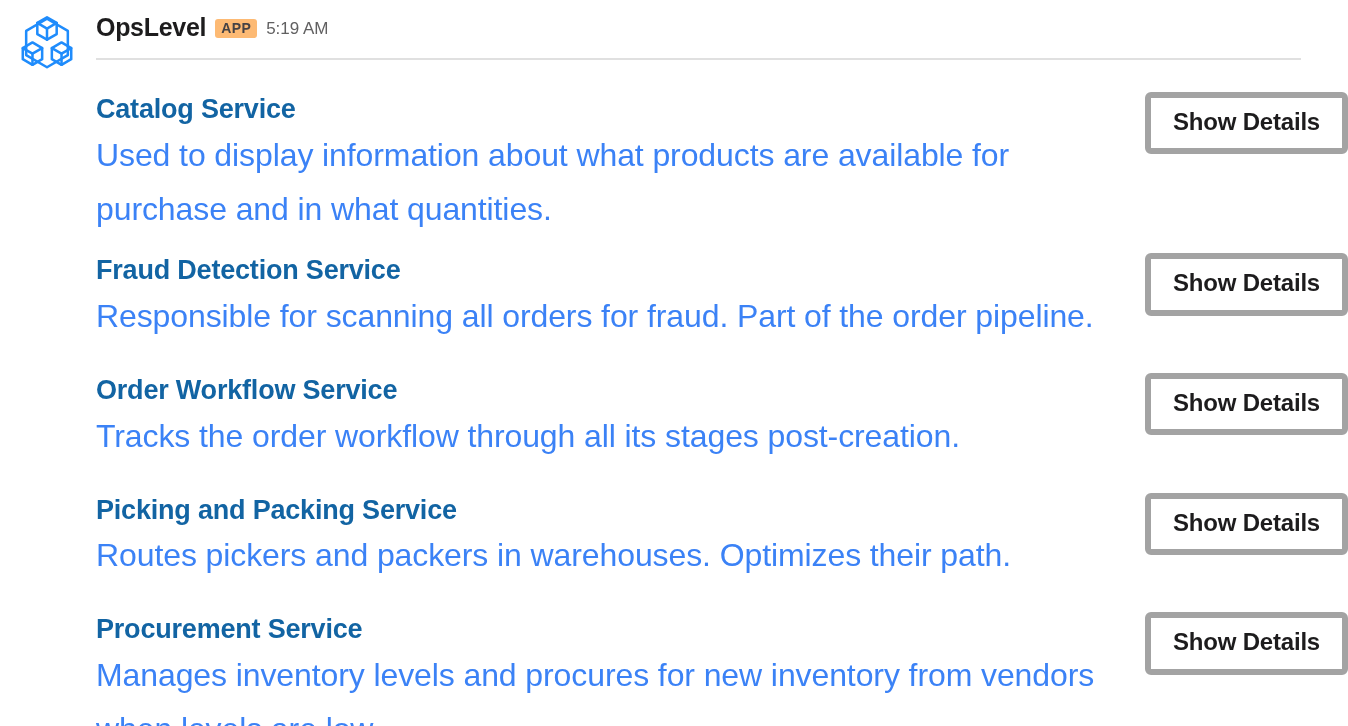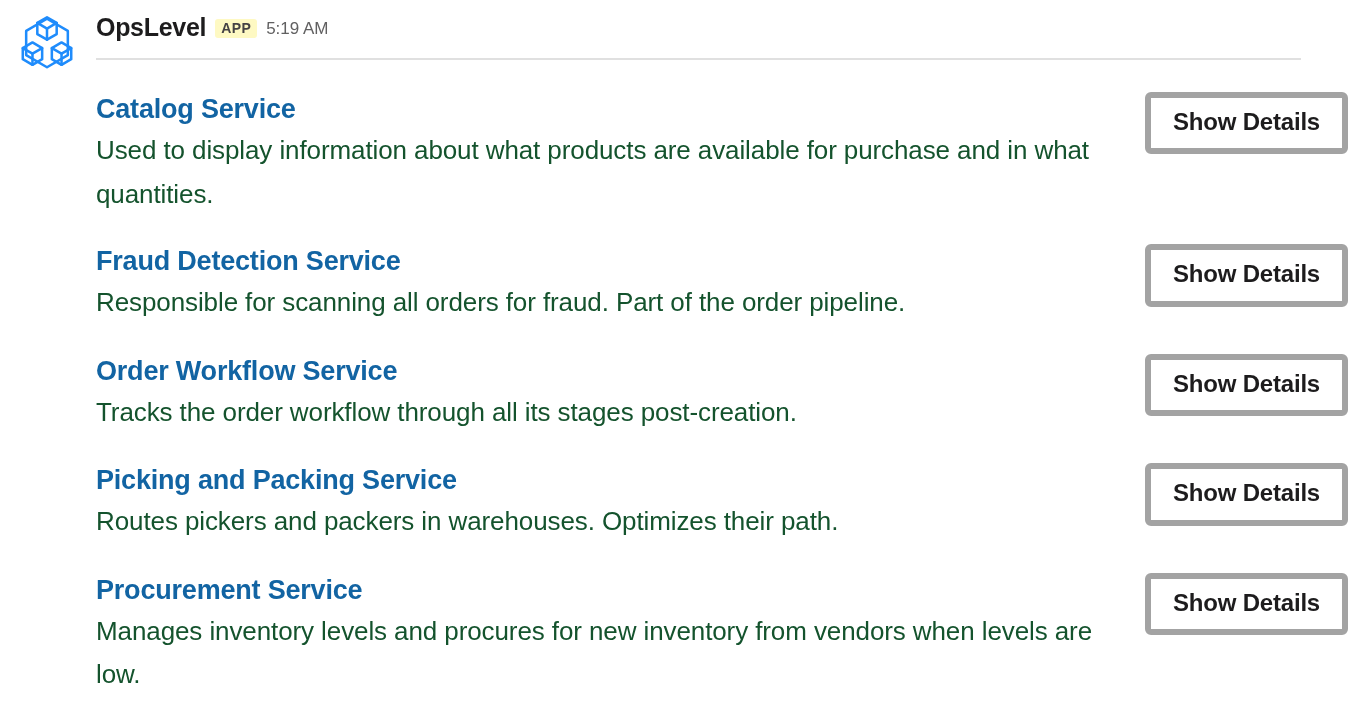--- a/index.html
+++ b/index.html
@@ -32,21 +32,21 @@
 
   .app-name {
     font-size: 25px;
     font-weight: 700;
     color: #1d1c1d;
     letter-spacing: -0.3px;
     line-height: 1;
   }
 
   .app-badge {
-    background: #fef9c3;
+    background: #fdba74;
     color: #454245;
     font-size: 14px;
     font-weight: 700;
     letter-spacing: 0.4px;
     padding: 2px 6px 3px 6px;
     border-radius: 3px;
     line-height: 1;
     position: relative;
     top: 1px;
   }
@@ -105,22 +105,22 @@
     font-size: 27px;
     font-weight: 700;
     color: #1264a3;
     line-height: 1.18;
     letter-spacing: -0.2px;
     cursor: pointer;
     text-decoration: none;
   }
 
   .att-text {
-    font-size: 26px;
-    color: #14532d;
+    font-size: 32px;
+    color: #3b82f6;
     line-height: 1.68;
     margin-top: 3px;
     max-width: 1000px;
     letter-spacing: -0.1px;
   }
 
   .att-action {
     flex: 0 0 auto;
     margin-left: auto;
     padding-top: 6px;
@@ -138,21 +138,21 @@
     letter-spacing: -0.2px;
     padding: 11px 22px 13px 22px;
     min-width: 186px;
     text-align: center;
     cursor: pointer;
     line-height: 1.1;
   }
 
   
   .attachment.r0 { margin-top: 0px; }
-  .attachment.r1 { margin-top: 22px; }
+  .attachment.r1 { margin-top: 11px; }
   .attachment.r2 { margin-top: 23px; }
   .attachment.r3 { margin-top: 23px; }
   .attachment.r4 { margin-top: 23px; }
 </style>
 </head>
 <body>
 
 <div id="app">
 
   <div class="avatar">

